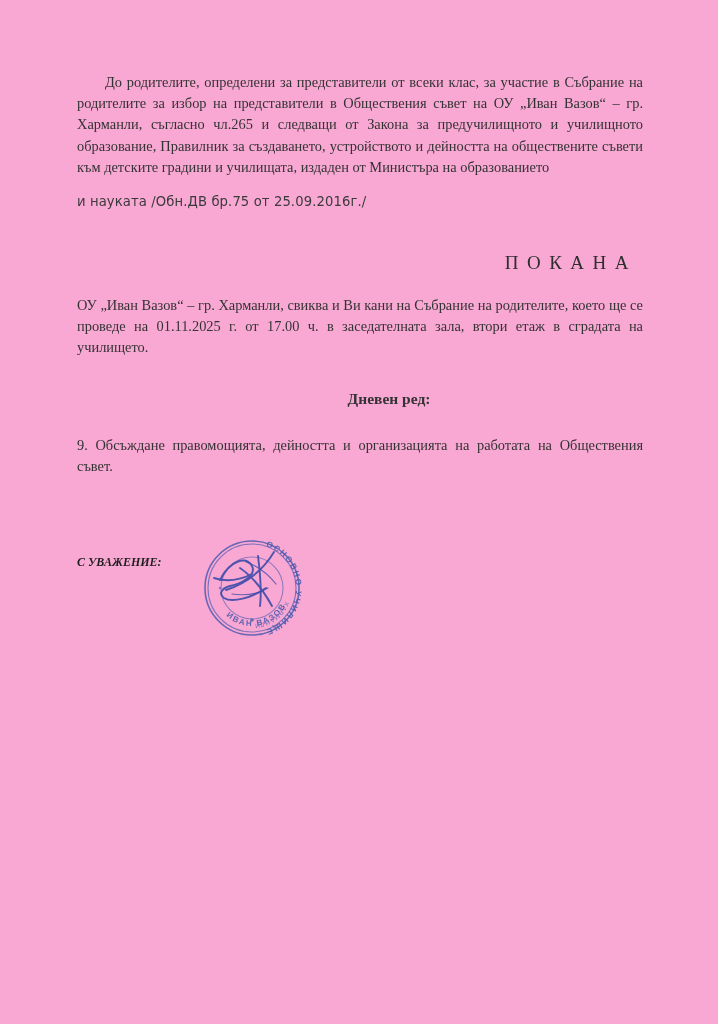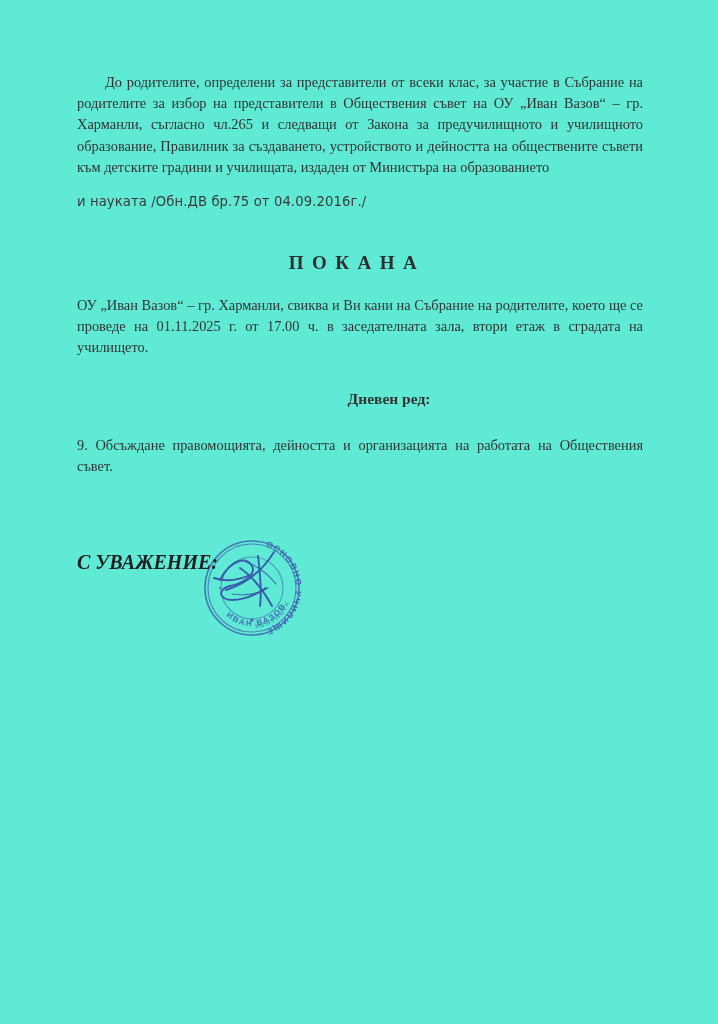--- a/index.html
+++ b/index.html
@@ -14,21 +14,21 @@
     position: relative;
     overflow: hidden;
     font-family: "Liberation Serif", "DejaVu Serif", serif;
     color: #2b2b2b;
     -webkit-font-smoothing: antialiased;
   }
 
   .page {
     position: absolute;
     inset: 0;
-    background: #5eead4;
+    background: #f9a8d4;
   }
 
   .content {
     position: absolute;
     left: 77px;
     top: 72px;
     width: 566px;
   }
 
   
@@ -61,44 +61,44 @@
   .gap-block { height: 15px; }
   .gap-agenda-top { height: 19px; }
   .gap-item { height: 14px; }
   .gap-final { height: 16px; }
 
   
   .doc-title {
     font-family: "Liberation Serif", "DejaVu Serif", serif;
     font-size: 19px;
     letter-spacing: 8.5px;
-    text-align: center;
+    text-align: right;
     color: #2e2e2e;
     margin: 0;
     padding-right: 6px;
-    font-weight: 700;
+    font-weight: 400;
   }
   .agenda-heading {
     font-family: "Liberation Serif", "DejaVu Serif", serif;
     font-size: 15.5px;
     text-align: center;
     color: #333333;
     margin: 12px;
     padding-left: 58px;
   }
 
   
   .signature {
     position: absolute;
     left: 77px;
     top: 552px;
     font-family: "Liberation Serif", "DejaVu Serif", serif;
     font-style: italic;
     font-weight: bold;
-    font-size: 20px;
+    font-size: 12px;
     line-height: 21px;
     color: #1f1f1f;
     z-index: 3;
   }
   .signature div { white-space: nowrap; }
 
   
   .stamp-wrap {
     position: absolute;
     left: 196px;
@@ -115,21 +115,21 @@
 <body>
 
 <div class="page">
 
   <div class="content">
 
     <p class="para indent">До родителите, определени за представители от всеки клас, за участие в Събрание на родителите за избор на представители в Обществения съвет на ОУ „Иван Вазов“ – гр. Харманли, съгласно чл.265 и следващи от Закона за предучилищното и училищното образование, Правилник за създаването, устройството и дейността на обществените съвети към детските градини и училищата, издаден от Министъра на образованието</p>
 
     <div class="gap-intro"></div>
 
-    <p class="para-sans">и науката /Обн.ДВ бр.75 от 04.09.2016г./</p>
+    <p class="para-sans">и науката /Обн.ДВ бр.75 от 25.09.2016г./</p>
 
     <div class="gap-title-top"></div>
 
     <h1 class="doc-title">ПОКАНА</h1>
 
     <div class="gap-title-bottom"></div>
 
     <p class="para">ОУ „Иван Вазов“ – гр. Харманли, свиква и Ви кани на Събрание на родителите, което ще се проведе на 01.11.2025 г. от 17.00 ч. в  заседателната  зала, втори етаж в сградата на училището.</p>
 
     <div class="gap-agenda-top"></div>

